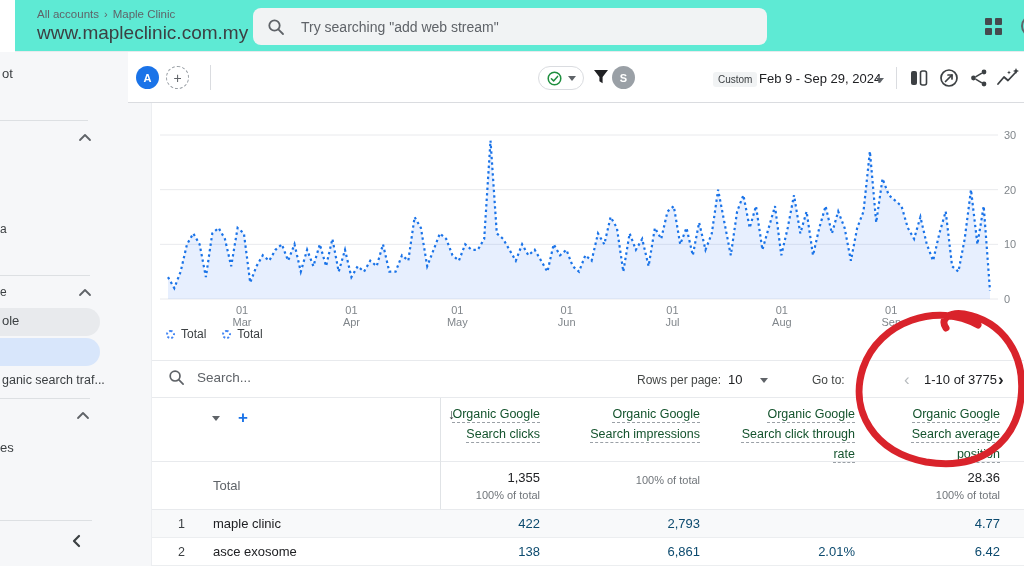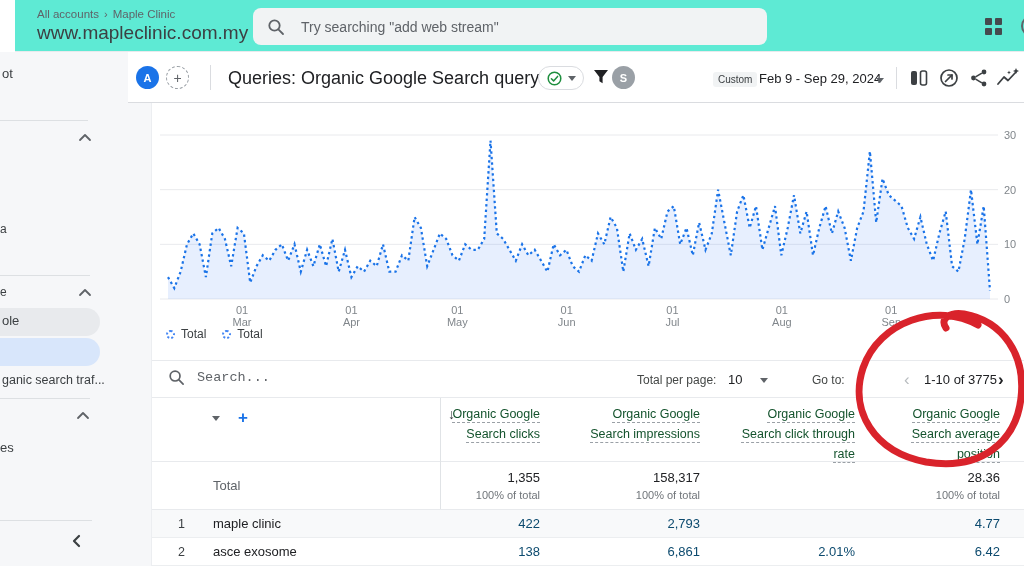--- a/index.html
+++ b/index.html
@@ -50,21 +50,21 @@
   .hicon { position:absolute; top:15px; }
   
   .main { position:absolute; left:152px; top:103px; width:872px; height:463px; background:#fff; }
   .chart-wrap { position:absolute; left:0; top:0; width:872px; height:257px; }
   .legend { position:absolute; left:14px; top:224px; display:flex; gap:16px; align-items:center; }
   .legend-item { display:flex; gap:6px; align-items:center; font-size:12px; color:#3c4043; }
   .legend-dot { width:9px; height:9px; border:2px dotted #4285f4; border-radius:50%; }
   
   .controls { position:absolute; left:0; top:257px; width:872px; height:38px; border-top:1px solid #e8eaed; border-bottom:1px solid #e8eaed; }
   .tbl-search { position:absolute; left:16px; top:8px; display:flex; gap:12px; align-items:center; }
-  .tbl-search input { border:none; outline:none; font-size:13.5px; color:#3c4043; width:180px; font-family:Liberation Mono, monospace; }
+  .tbl-search input { border:none; outline:none; font-size:13.5px; color:#3c4043; width:180px; font-family:Liberation Sans, sans-serif; }
   .tbl-search input::placeholder { color:#5f6368; }
   .rpp-label { position:absolute; left:485px; top:12px; font-size:12px; color:#444746; }
   .rpp-value { position:absolute; left:576px; top:11px; font-size:13px; color:#202124; }
   .rpp-caret { position:absolute; left:608px; top:17px; }
   .goto-label { position:absolute; left:660px; top:12px; font-size:12px; color:#444746; }
   .pg-prev { position:absolute; left:752px; top:9px; font-size:17px; color:#b8bcbf; }
   .pg-text { position:absolute; left:772px; top:11px; font-size:13px; color:#202124; }
   .pg-next { position:absolute; left:846px; top:9px; font-size:17px; color:#202124; font-weight:bold; }
   
   .thead { position:absolute; left:0; top:295px; width:872px; height:64px; border-bottom:1px solid #e8eaed; }
@@ -155,21 +155,20 @@
       <polyline points="8,2 3,7 8,12" fill="none" stroke="#3c4043" stroke-width="2.2" stroke-linecap="round" stroke-linejoin="round"></polyline>
     </svg>
   </div>
 
   <div class="hband">
     <div class="av av-a">A</div>
     <div class="add-circle">
         <span>+</span>
       </div>
     <div class="h-div"></div>
-    <div class="report-title">Queries: Organic Google Search query</div>
     <div class="check-pill">
       <svg width="15" height="15" viewBox="0 0 15 15">
         <circle cx="7.5" cy="7.5" r="6.3" fill="none" stroke="#1e8e3e" stroke-width="1.5"></circle>
         <polyline points="4.4,7.7 6.6,9.9 10.6,5.4" fill="none" stroke="#1e8e3e" stroke-width="1.5" stroke-linecap="round" stroke-linejoin="round"></polyline>
       </svg>
       <span class="caret" style="border-top-color:#5f6368;"></span>
     </div>
     <svg class="funnel" width="18" height="20" viewBox="0 0 18 20">
       <path d="M2 3 h14 l-5.4 7 v6.2 l-3.2 -2 v-4.2 z" fill="#202124"></path>
     </svg>
@@ -243,21 +242,21 @@
     </div>
 
     <div class="controls">
       <div class="tbl-search">
         <svg width="17" height="17" viewBox="0 0 18 18">
           <circle cx="7.5" cy="7.5" r="5.2" fill="none" stroke="#5f6368" stroke-width="1.8"></circle>
           <line x1="11.6" y1="11.6" x2="16" y2="16" stroke="#5f6368" stroke-width="1.8" stroke-linecap="round"></line>
         </svg>
         <input placeholder="Search..." style="">
       </div>
-      <div class="rpp-label">Total per page:</div>
+      <div class="rpp-label">Rows per page:</div>
       <div class="rpp-value">10</div>
       <span class="caret rpp-caret"></span>
       <div class="goto-label">Go to:</div>
       <div class="pg-prev">‹</div>
       <div class="pg-text">1-10 of 3775</div>
       <div class="pg-next">›</div>
     </div>
 
     <div class="thead">
       <div class="dim-header">
@@ -286,21 +285,20 @@
     </div>
     <div class="col-divider"></div>
 
     <div class="trow-total">
       <div class="total-label">Total</div>
       <div class="tcell c1">
         <div class="v">1,355</div>
           <div class="s">100% of total</div>
       </div>
       <div class="tcell c2">
-        <div class="v">158,317</div>
           <div class="s">100% of total</div>
       </div>
       <div class="tcell c4">
         <div class="v">28.36</div>
           <div class="s">100% of total</div>
       </div>
     </div>
 
     <div class="drow r1">
       <span class="idx">1</span>

